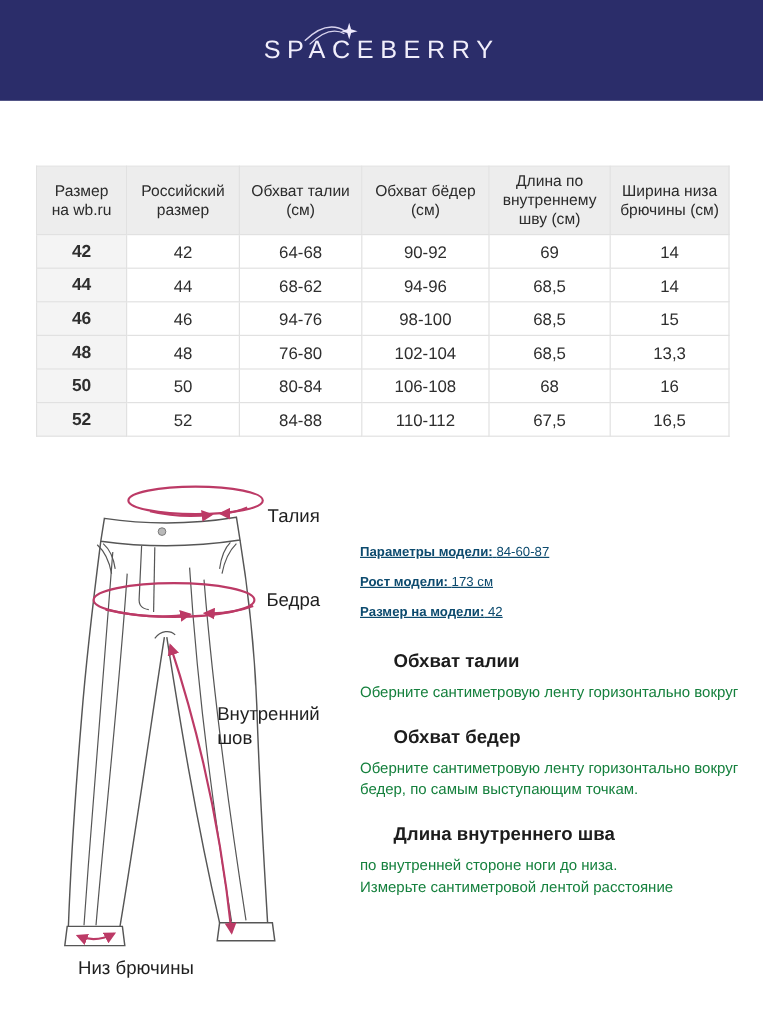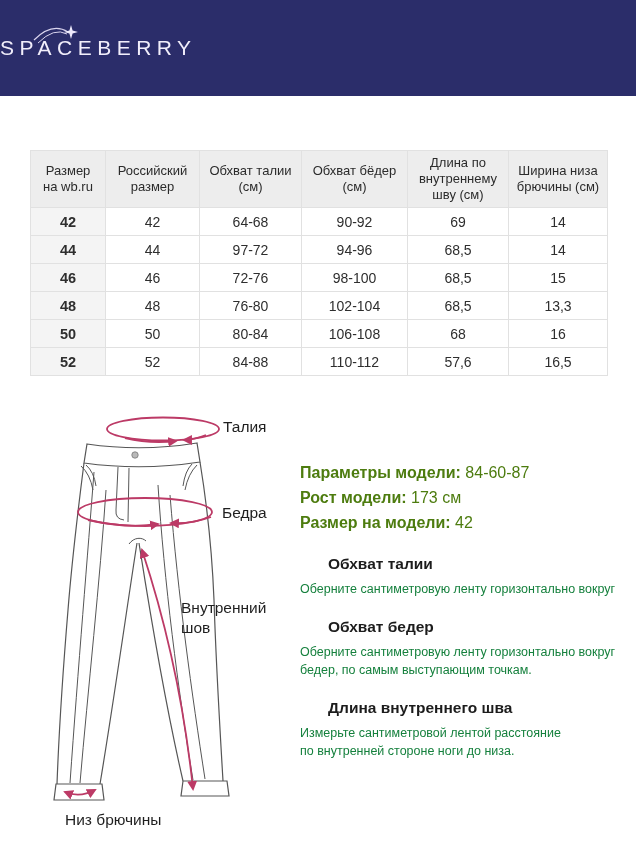--- a/index.html
+++ b/index.html
@@ -4,22 +4,22 @@
 <style>
   * { margin:0; padding:0; box-sizing:border-box; }
   html,body { width:636px; height:848px; }
   body {
     font-family: "Liberation Sans", "DejaVu Sans", sans-serif;
     background:#ffffff; color:#2e2e2e; overflow:hidden; position:relative;
   }
 
   
   .brand-band {
-    height:96px; background:#2b2d6a;
-    display:flex; align-items:center; 
+    height:84px; background:#2b2d6a;
+    display:flex; align-items:center; justify-content:center;
   }
   .logo-wrap { position:relative; display:inline-block; }
   .logo-text {
     color:#f1eefb; font-size:21px; letter-spacing:5.5px; font-weight:400;
   }
   .logo-star-svg { position:absolute; left:26px; top:-15px; width:84px; height:34px; }
 
   
   .table-wrap { margin:54px 40px 0 30px; }
   table.size-table {
@@ -44,21 +44,21 @@
 
   .diagram { position:absolute; left:30px; top:0; width:270px; height:440px; }
   .diagram svg { position:absolute; left:0; top:0; }
   .dg-label {
     position:absolute; font-size:15.5px; color:#1f1f1f; font-weight:500;
     line-height:20px; white-space:nowrap;
   }
   .dg-label.wrap { white-space:normal; width:96px; }
 
   .right-col { position:absolute; left:300px; top:50px; width:330px; }
-  .mi-line { font-size:16px; line-height:25px; color:#4d7c0f; }
+  .mi-line { font-size:11px; line-height:25px; color:#0c4a6e;text-decoration:underline; }
   .mi-line b { font-weight:700; }
   .section { margin-top:18px; }
   .section:first-of-type { margin-top:27px; }
   .section-title { font-size:15.5px; font-weight:700; color:#1c1c1c; line-height:21px; margin-bottom:6px;margin-left:28px; }
   .section-body { font-size:12.5px; line-height:18px; color:#15803d; }
 </style>
 </head>
 <body>
 
 <div class="brand-band">
@@ -97,29 +97,29 @@
           <th>42</th>
           <td>42</td>
           <td>64-68</td>
           <td>90-92</td>
           <td>69</td>
           <td>14</td>
         </tr>
         <tr>
           <th>44</th>
           <td>44</td>
-          <td>97-72</td>
+          <td>68-62</td>
           <td>94-96</td>
           <td>68,5</td>
           <td>14</td>
         </tr>
         <tr>
           <th>46</th>
           <td>46</td>
-          <td>72-76</td>
+          <td>94-76</td>
           <td>98-100</td>
           <td>68,5</td>
           <td>15</td>
         </tr>
         <tr>
           <th>48</th>
           <td>48</td>
           <td>76-80</td>
           <td>102-104</td>
           <td>68,5</td>
@@ -131,21 +131,21 @@
           <td>80-84</td>
           <td>106-108</td>
           <td>68</td>
           <td>16</td>
         </tr>
         <tr>
           <th>52</th>
           <td>52</td>
           <td>84-88</td>
           <td>110-112</td>
-          <td>57,6</td>
+          <td>67,5</td>
           <td>16,5</td>
         </tr>
       </tbody>
   </table>
 </div>
 
 <div class="bottom">
 
   <div class="diagram">
     <svg width="270" height="440" viewBox="0 0 270 440">
@@ -192,21 +192,21 @@
 
         <ellipse cx="115" cy="102" rx="67" ry="14"></ellipse>
         <path d="M58,110 Q98,119 128,114" marker-end="url(#arr)"></path>
         <path d="M181,107 Q162,114 141,113" marker-end="url(#arr)"></path>
 
         <path d="M112,140 Q150,255 163,379" marker-start="url(#arr)" marker-end="url(#arr)"></path>
         <path d="M35,382 Q50,388 65,380" marker-start="url(#arr)" marker-end="url(#arr)"></path>
       </g>
     </svg>
 
-    <div class="dg-label" style="left:193px; top:7px;">Талия</div>
+    <div class="dg-label" style="left:193px; top:23px;">Талия</div>
     <div class="dg-label" style="left:192px; top:93px;text-align:center;">Бедра</div>
     <div class="dg-label wrap" style="left:151px; top:188px;">Внутренний шов</div>
     <div class="dg-label" style="left:35px; top:400px;">Низ брючины</div>
   </div>
 
   <div class="right-col">
     <div class="model-info">
       <div class="mi-line">
         <b>Параметры модели:</b>
         <span>84-60-87</span>
@@ -232,18 +232,18 @@
       <div class="section-title">Обхват бедер</div>
       <div class="section-body">
         <div>Оберните сантиметровую ленту горизонтально вокруг</div>
         <div>бедер, по самым выступающим точкам.</div>
       </div>
     </div>
 
     <div class="section">
       <div class="section-title">Длина внутреннего шва</div>
       <div class="section-body">
+        <div>по внутренней стороне ноги до низа.</div>
         <div>Измерьте сантиметровой лентой расстояние</div>
-        <div>по внутренней стороне ноги до низа.</div>
       </div>
     </div>
   </div>
 </div>
 
 </body></html>

